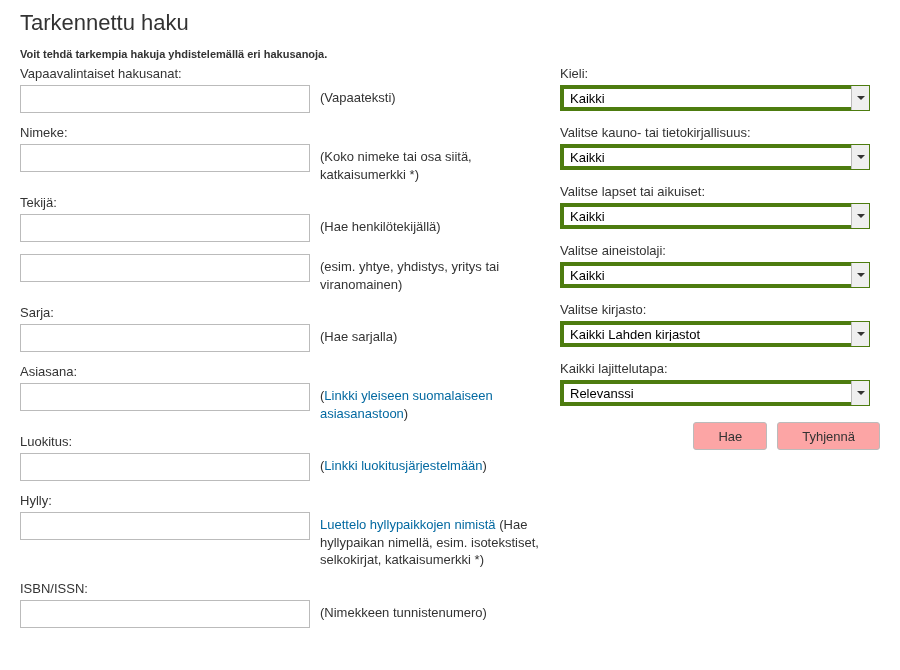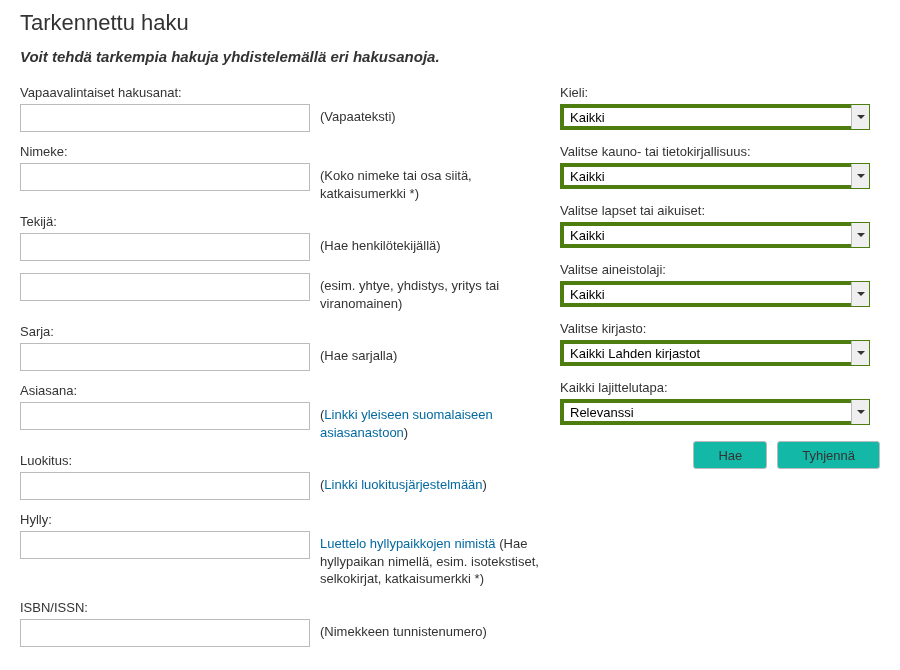--- a/index.html
+++ b/index.html
@@ -11,23 +11,22 @@
     width: 900px;
   }
   h1 {
     font-size: 22px;
     font-weight: normal;
     color: #333;
     margin-bottom: 12px;
   }
   .intro {
     font-weight: bold;
-    font-size: 15px;
-    margin-bottom: 20px;
-    font-style: italic;
+    font-size: 11px;
+    margin-bottom: 6px;
   }
   .columns {
     display: flex;
     gap: 20px;
   }
   .col {
     flex: 1;
   }
   .field {
     margin-bottom: 12px;
@@ -97,21 +96,21 @@
   .buttons-row {
     display: flex;
     gap: 10px;
     justify-content: flex-end;
     margin-top: 16px;
   }
   .btn {
     height: 28px;
     padding: 6px 24px;
     border: 1px solid #bbb;
-    background: #14b8a6;
+    background: #fca5a5;
     border-radius: 3px;
     font-size: 13px;
     color: #333;
     cursor: pointer;
   }
   .right-field {
     margin-bottom: 14px;
   }
 </style>
 </head>

